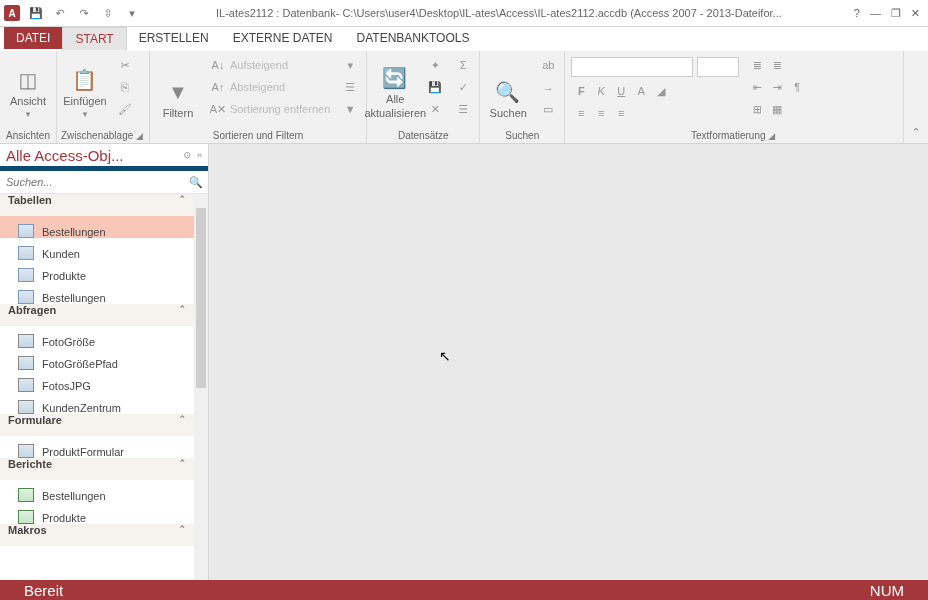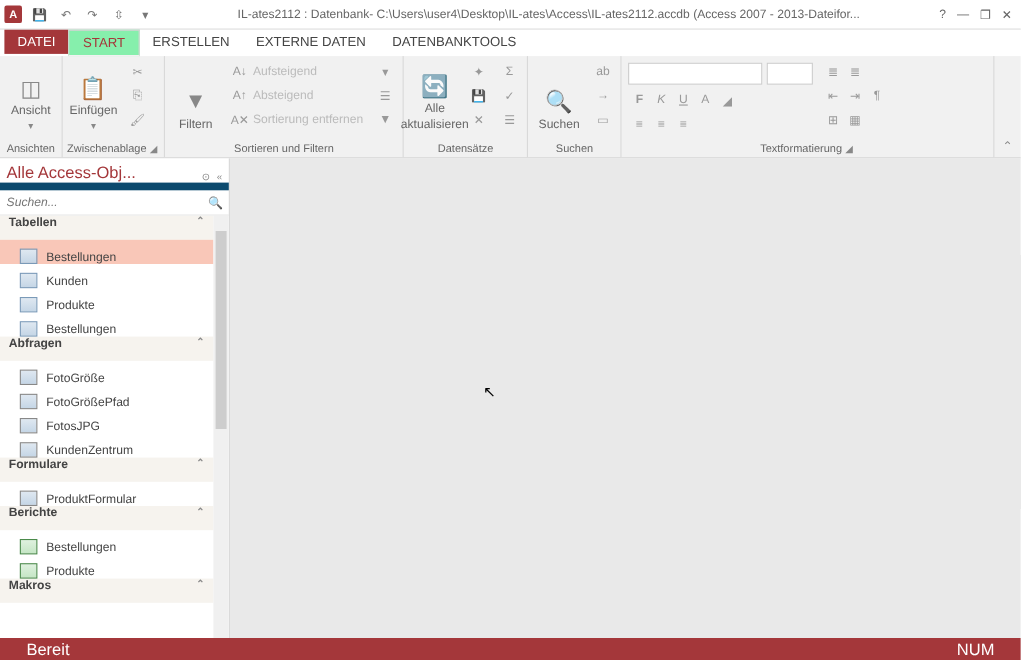--- a/index.html
+++ b/index.html
@@ -4,35 +4,35 @@
 <style>
 html,body{margin:0;padding:0;font-family:"Segoe UI",Tahoma,sans-serif;font-size:11px;color:#444;background:#fff;width:928px;height:600px;overflow:hidden}
 .titlebar{height:26px;background:#fff;display:flex;align-items:center;border-bottom:1px solid #d4d4d4}
 .tb-icon{width:16px;height:16px;margin:0 4px;display:flex;align-items:center;justify-content:center;color:#777}
 .tb-icon.app{background:#a4373a;color:#fff;font-weight:bold;font-size:10px;border-radius:2px}
 .tb-title{flex:1;text-align:center;color:#666;font-size:11px;white-space:nowrap;overflow:hidden}
 .tb-sys{display:flex;gap:10px;margin-right:8px;color:#666}
 .tabs{height:24px;display:flex;align-items:flex-start;background:#fff;padding-left:4px}
 .tab{padding:4px 12px;font-size:12px;color:#444;text-transform:uppercase}
 .tab.file{background:#a4373a;color:#fff}
-.tab.active{border:1px solid #d4d4d4;border-bottom:1px solid #f1f1f1;background:#86efac;color:#a4373a}
+.tab.active{border:1px solid #d4d4d4;border-bottom:1px solid #f1f1f1;background:#e5e5e5;color:#a4373a}
 .ribbon{height:92px;background:#f1f1f1;border-bottom:1px solid #d4d4d4;display:flex}
 .group{border-right:1px solid #d9d9d9;display:flex;flex-direction:column;padding:2px 4px 0 4px}
 .group-body{flex:1;display:flex;align-items:flex-start;gap:4px}
 .group-label{text-align:center;font-size:10px;color:#666;padding:2px 0;white-space:nowrap}
 .bigbtn{display:flex;flex-direction:column;align-items:center;justify-content:flex-end;width:48px;height:66px;color:#666;font-size:11px;text-align:center;gap:2px}
 .bigbtn .ic{width:26px;height:26px;display:flex;align-items:center;justify-content:center;font-size:20px;color:#888}
 .smcol{display:flex;flex-direction:column;gap:2px;padding-top:2px}
 .smbtn{height:20px;display:flex;align-items:center;gap:4px;font-size:11px;color:#777;padding:0 4px;white-space:nowrap}
 .smbtn.dis{color:#bbb}
 .ic16{width:16px;height:16px;display:flex;align-items:center;justify-content:center;color:#999}
 .fmtbox{width:120px;height:18px;border:1px solid #ccc;background:#fff;margin:2px}
 .body{display:flex;height:436px}
 .nav{width:208px;border-right:1px solid #d4d4d4;display:flex;flex-direction:column;background:#fff}
-.nav-hdr{height:22px;display:flex;align-items:flex-end;padding:0 6px;color:#a4373a;font-size:15px;font-weight:normal;border-bottom:7px solid #0c4a6e}
+.nav-hdr{height:22px;display:flex;align-items:center;padding:0 6px;color:#a4373a;font-size:15px;font-weight:normal;border-bottom:5px solid #0c4a6e}
 .nav-hdr .sp{flex:1}
 .nav-search{height:22px;display:flex;align-items:center;border-bottom:1px solid #e5e5e5}
 .nav-search input{flex:1;border:none;font-size:11px;font-style:italic;color:#888;padding:0 6px;outline:none}
 .nav-list{flex:1;overflow:hidden;position:relative}
 .nav-scroll{position:absolute;right:0;top:0;width:14px;height:100%;background:#f0f0f0}
 .nav-scroll .thumb{background:#cdcdcd;margin:14px 2px 0 2px;height:180px}
 .cat{height:22px;display:flex;align-items:flex-start;padding:0 8px;font-weight:bold;color:#444;background:#f6f3ee}
 .cat .sp{flex:1}
 .item{height:22px;display:flex;align-items:flex-end;padding:0 8px 0 18px;gap:8px;color:#444}
 .item.sel{background:#f9c7b8}

